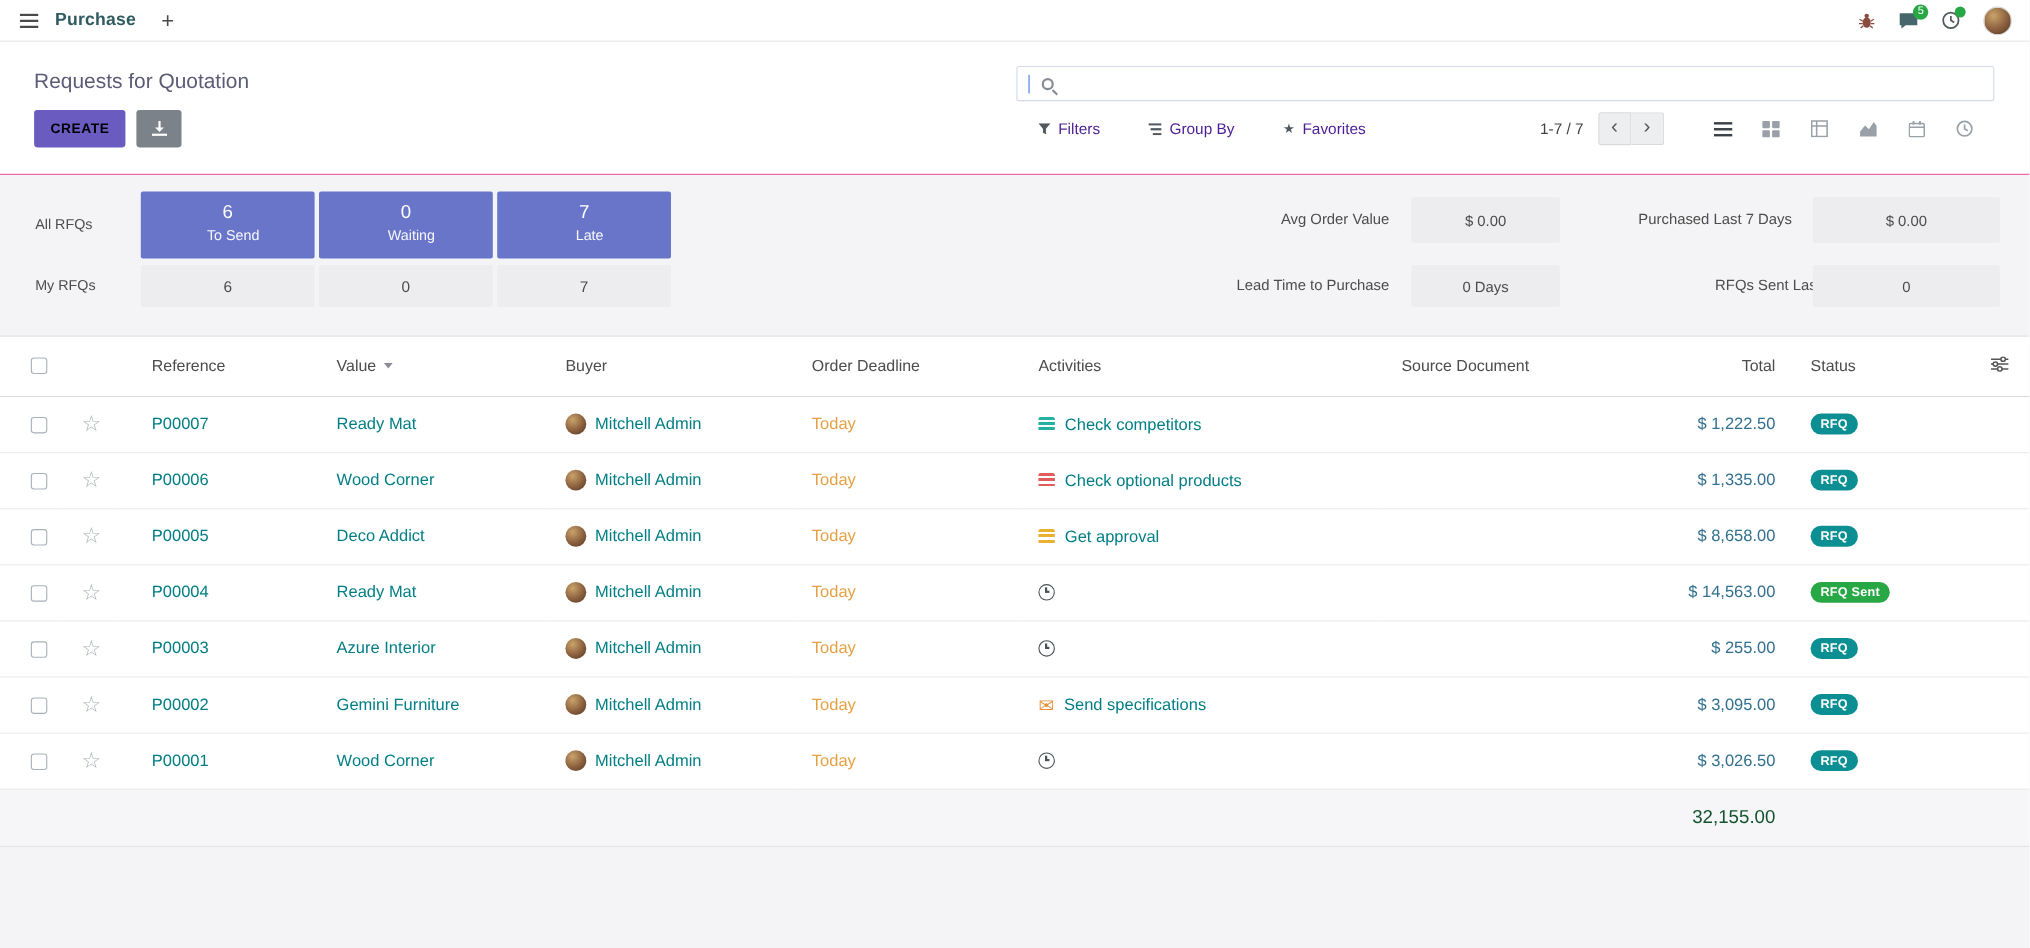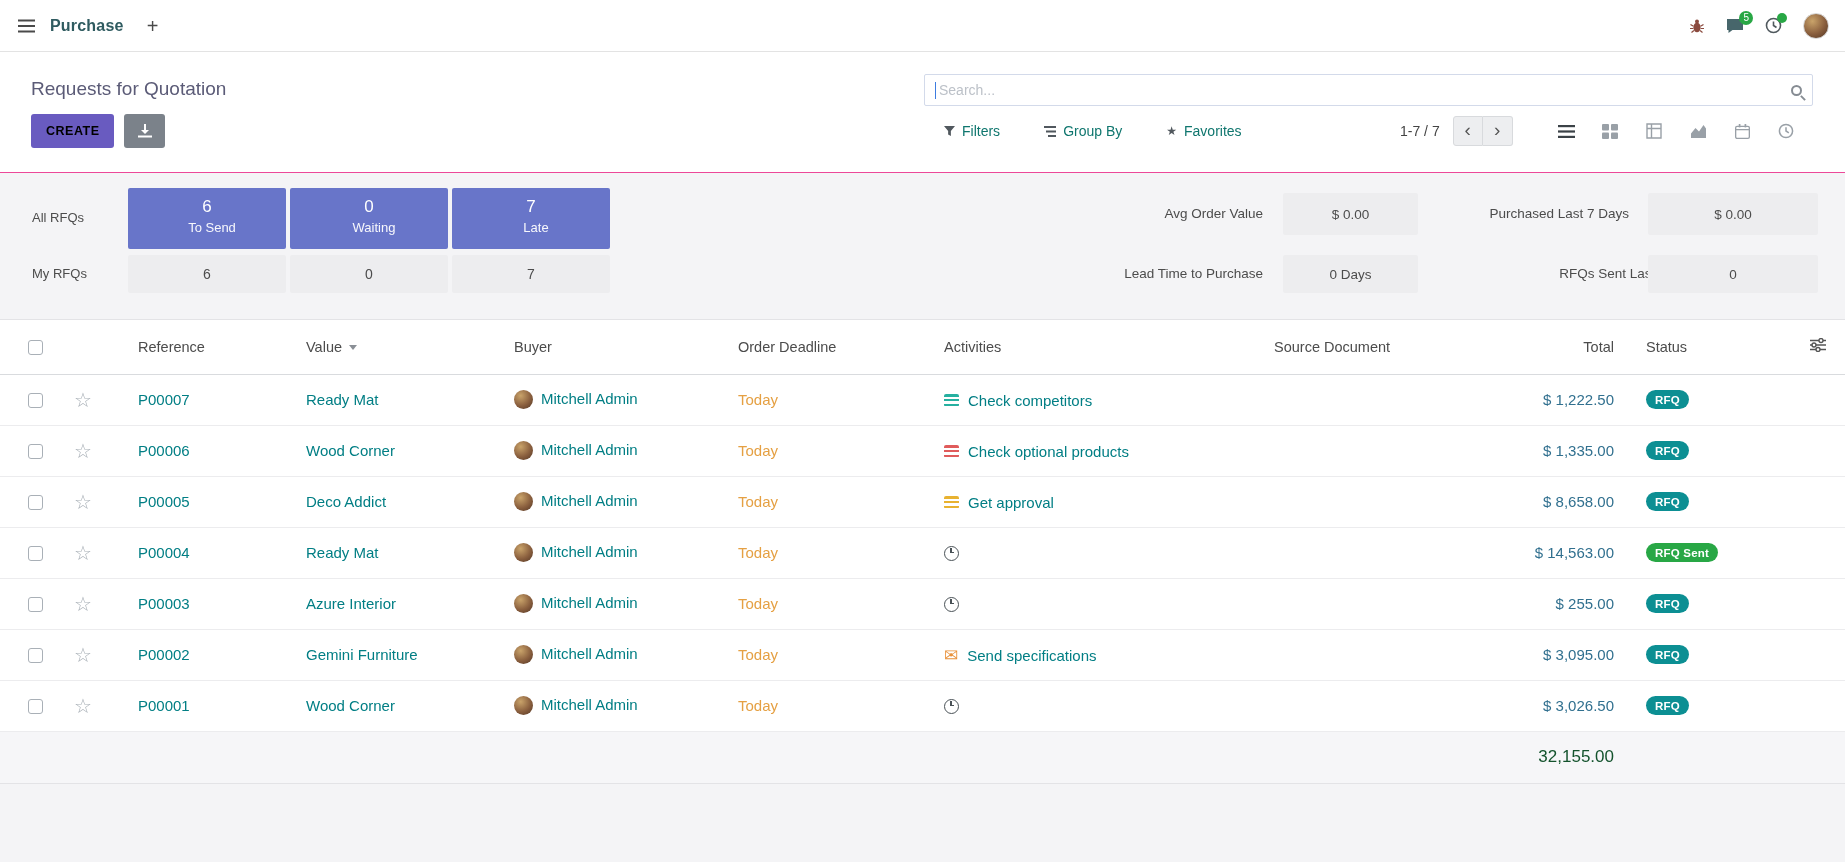--- a/index.html
+++ b/index.html
@@ -1,21 +1,21 @@
 <!DOCTYPE html>
 <html><head>
 <meta charset="utf-8">
 <style>
   * { margin:0; padding:0; box-sizing:border-box; }
   html, body { width:1845px; height:862px; }
   body { font-family:"Liberation Sans", sans-serif; font-size:15px; color:#4c4c4c; background:#f4f4f6; overflow:hidden; }
   svg { display:block; }
 
   
-  .navbar { height:52px; background:#fff; border-bottom:1px solid #e3e3e3; display:flex; align-items:center; padding:0 16px 0 18px; }
+  .navbar { height:38px; background:#fff; border-bottom:1px solid #e3e3e3; display:flex; align-items:center; padding:0 16px 0 18px; }
   .nav-left { display:flex; align-items:center; gap:15px; }
   .hamburger { color:#4a4a4a; cursor:pointer; display:flex; }
   .app-name { font-size:16px; color:#2f5b60; font-weight:bold; letter-spacing:.2px; cursor:pointer; }
   .nav-plus { font-size:20px; color:#4a4a4a; margin-left:8px; cursor:pointer; line-height:1; }
   .nav-right { margin-left:auto; display:flex; align-items:center; gap:21px; }
   .nav-icon { position:relative; display:flex; color:#50595e; cursor:pointer; }
   .nav-icon.bug { color:#8b4a3e; }
   .nav-icon.chat { color:#47666b; }
   .nav-badge { position:absolute; top:-7px; right:-9px; background:#28a745; color:#fff; font-size:10px; line-height:1; padding:2px 4px; border-radius:8px; min-width:9px; text-align:center; }
   .nav-badge.dot { width:10px; height:10px; padding:0; border-radius:50%; top:-4px; right:-5px; }
@@ -28,21 +28,21 @@
   .text-cursor { width:1px; height:17px; background:#3d7ce0; margin-right:3px; flex:0 0 auto; }
   .search-input { border:none; outline:none; flex:1; font-size:14px; color:#333; font-family:inherit; background:transparent; }
   .search-input::placeholder { color:#bcc1c8; }
   .magnifier { position:relative; width:11px; height:11px; border:2px solid #868c93; border-radius:50%; margin-left:8px; flex:0 0 auto; }
   .magnifier::after { content:""; position:absolute; width:2px; height:6px; background:#868c93; left:9px; top:8px; transform:rotate(-45deg); }
 
   .btn-create { position:absolute; left:31px; top:62px; height:34px; padding:0 15px; background:#695bc0; color:#000000; border:none; border-radius:3px; font-size:12.5px; font-weight:bold; letter-spacing:.5px; cursor:pointer; font-family:inherit; }
   .btn-export { position:absolute; left:124px; top:62px; height:34px; width:41px; background:#7b828a; border:none; border-radius:3px; color:#fff; cursor:pointer; display:flex; align-items:center; justify-content:center; }
 
   .filter-group { position:absolute; left:944px; top:62px; height:34px; display:flex; align-items:center; gap:44px; }
-  .filter-btn { display:flex; align-items:center; gap:7px; color:#0f766e; font-size:14px; cursor:pointer; white-space:nowrap; }
+  .filter-btn { display:flex; align-items:center; gap:7px; color:#4c1d95; font-size:14px; cursor:pointer; white-space:nowrap; }
   .filter-btn .ico { color:#51585e; display:flex; }
   .fav-star::before { content:"★"; font-size:12px; line-height:1; }
 
   .pager { position:absolute; left:1400px; top:62px; height:34px; display:flex; align-items:center; gap:13px; }
   .pager-text { font-size:14px; color:#444; }
   .pager-buttons { display:flex; }
   .pager-btn { width:30px; height:30px; background:#edeef0; border:1px solid #d8dadd; color:#555; display:flex; align-items:center; justify-content:center; font-size:19px; cursor:pointer; line-height:1; padding-bottom:3px; }
   .pager-btn.prev { border-radius:3px 0 0 3px; }
   .pager-btn.prev::before { content:"‹"; }
   .pager-btn.next { border-radius:0 3px 3px 0; border-left:none; }
@@ -147,21 +147,20 @@
     </span>
     <span class="avatar"></span>
   </div>
 </nav>
 
 <div class="control-panel">
   <div class="cp-title">Requests for Quotation</div>
 
   <div class="search-box">
     <span class="text-cursor"></span>
-    <input class="search-input" type="text" placeholder="Search..." style="">
     <span class="magnifier"></span>
   </div>
 
   <button class="btn-create">CREATE</button>
   <button class="btn-export">
     <svg width="14" height="14" viewBox="0 0 14 14" fill="currentColor">
         <path d="M6 0h2v6h3L7 10 3 6h3z"></path>
         <rect y="11.5" width="14" height="2"></rect>
       </svg>
   </button>

